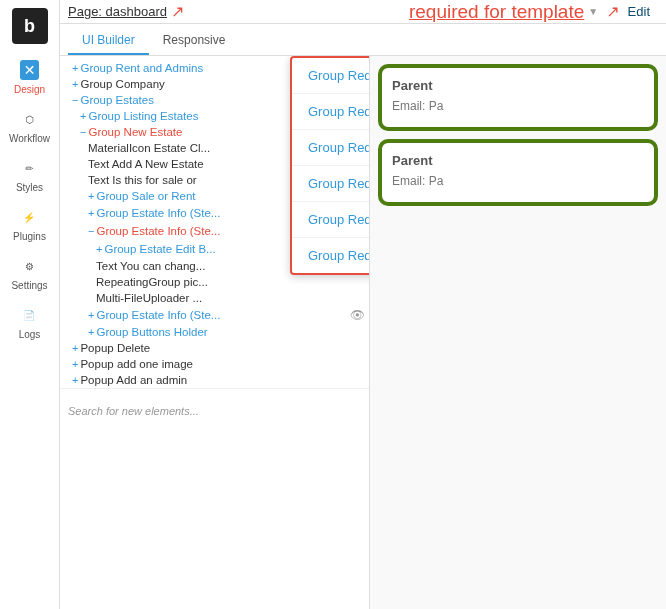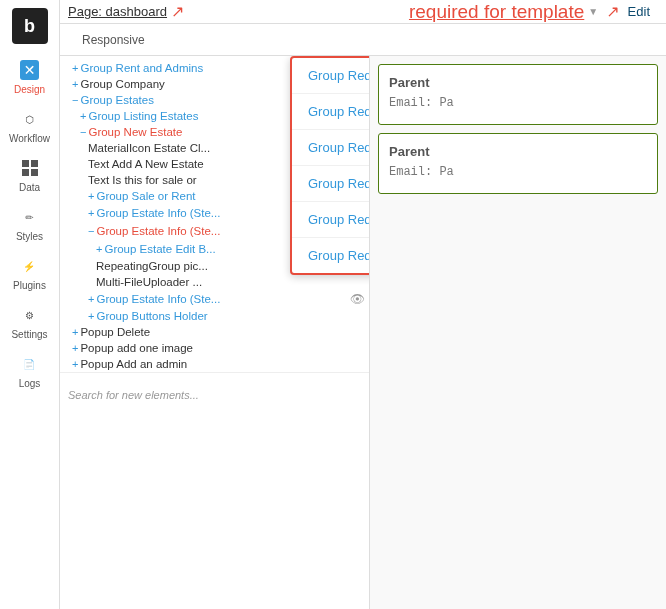--- a/index.html
+++ b/index.html
@@ -199,36 +199,35 @@
 
     
     .right-panel {
       flex: 1;
       background: #f9f9f9;
       padding: 8px;
       overflow-y: auto;
     }
     .panel-section {
       background: #fff;
-      border: 1px solid #4d7c0f;
-      border-radius: 3px;
+      border: 4px solid #4d7c0f;
+      border-radius: 10px;
       padding: 10px;
       margin-bottom: 8px;
     }
     .panel-section-title {
       font-weight: bold;
       font-size: 13px;
       color: #555;
       margin-bottom: 6px;
     }
     .panel-field {
       font-size: 12px;
       color: #777;
       margin-bottom: 4px;
-      font-family: Liberation Mono, monospace;
     }
 
     
     .dropdown-overlay {
       position: absolute;
       top: 0;
       left: 230px;
       width: 290px;
       background: #fff;
       border: 2px solid #e74c3c;
@@ -256,31 +255,20 @@
   </div>
   <div class="sidebar-item active">
     <div class="icon-shape">
       <span class="design-icon">✕</span>
     </div>
     <span>Design</span>
   </div>
   <div class="sidebar-item">
     <div class="icon-shape">⬡</div>
     <span>Workflow</span>
-  </div>
-  <div class="sidebar-item">
-    <div class="icon-shape">
-      <svg width="20" height="20" viewBox="0 0 20 20">
-        <rect x="2" y="2" width="7" height="7" fill="#555"></rect>
-        <rect x="11" y="2" width="7" height="7" fill="#555"></rect>
-        <rect x="2" y="11" width="7" height="7" fill="#555"></rect>
-        <rect x="11" y="11" width="7" height="7" fill="#555"></rect>
-      </svg>
-    </div>
-    <span>Data</span>
   </div>
   <div class="sidebar-item">
     <div class="icon-shape">✏</div>
     <span>Styles</span>
   </div>
   <div class="sidebar-item">
     <div class="icon-shape">⚡</div>
     <span>Plugins</span>
   </div>
   <div class="sidebar-item">
@@ -300,20 +288,23 @@
     <span class="topbar-arrow">↗</span>
     <div class="topbar-dropdown">
       <span class="required-template-label" style="color:#e74c3c; text-decoration: underline; text-decoration-color: #e74c3c;">required for template</span>
       <span class="dropdown-arrow">▼</span>
       <span class="topbar-arrow" style="color:#e74c3c;">↗</span>
     </div>
     <button class="edit-btn">Edit</button>
   </div>
 
   <div class="tabbar">
+    <div class="tab active">
+      <span>UI Builder</span>
+    </div>
     <div class="tab">
       <span>Responsive</span>
     </div>
   </div>
 
   <div class="content-area">
 
     <div class="tree-panel">
 
       <div class="tree-item">
@@ -368,20 +359,24 @@
         <span class="indent" style="width:24px;"></span>
         <span class="tree-minus">−</span>
         <span class="tree-text red">Group Estate Info (Ste...</span>
         <span class="tree-icon-eye">👁</span>
       </div>
       <div class="tree-item">
         <span class="indent" style="width:32px;"></span>
         <span class="tree-plus">+</span>
         <span class="tree-text blue">Group Estate Edit B...</span>
         <span class="tree-icon-eye">👁</span>
+      </div>
+      <div class="tree-item">
+        <span class="indent" style="width:32px;"></span>
+        <span class="tree-text">Text You can chang...</span>
       </div>
       <div class="tree-item">
         <span class="indent" style="width:32px;"></span>
         <span class="tree-text">RepeatingGroup pic...</span>
       </div>
       <div class="tree-item">
         <span class="indent" style="width:32px;"></span>
         <span class="tree-text">Multi-FileUploader ...</span>
       </div>
       <div class="tree-item">

